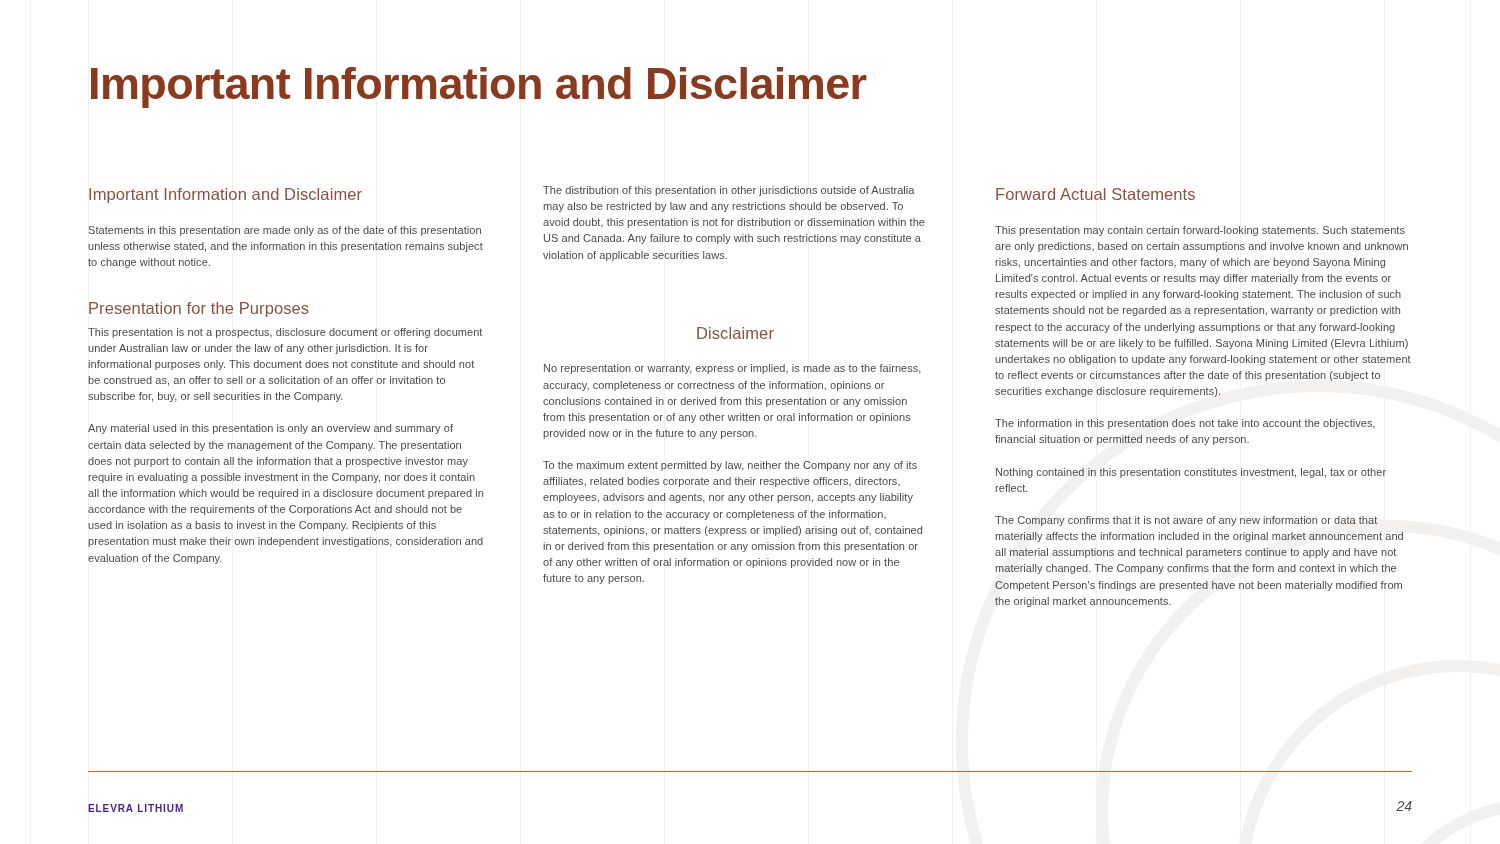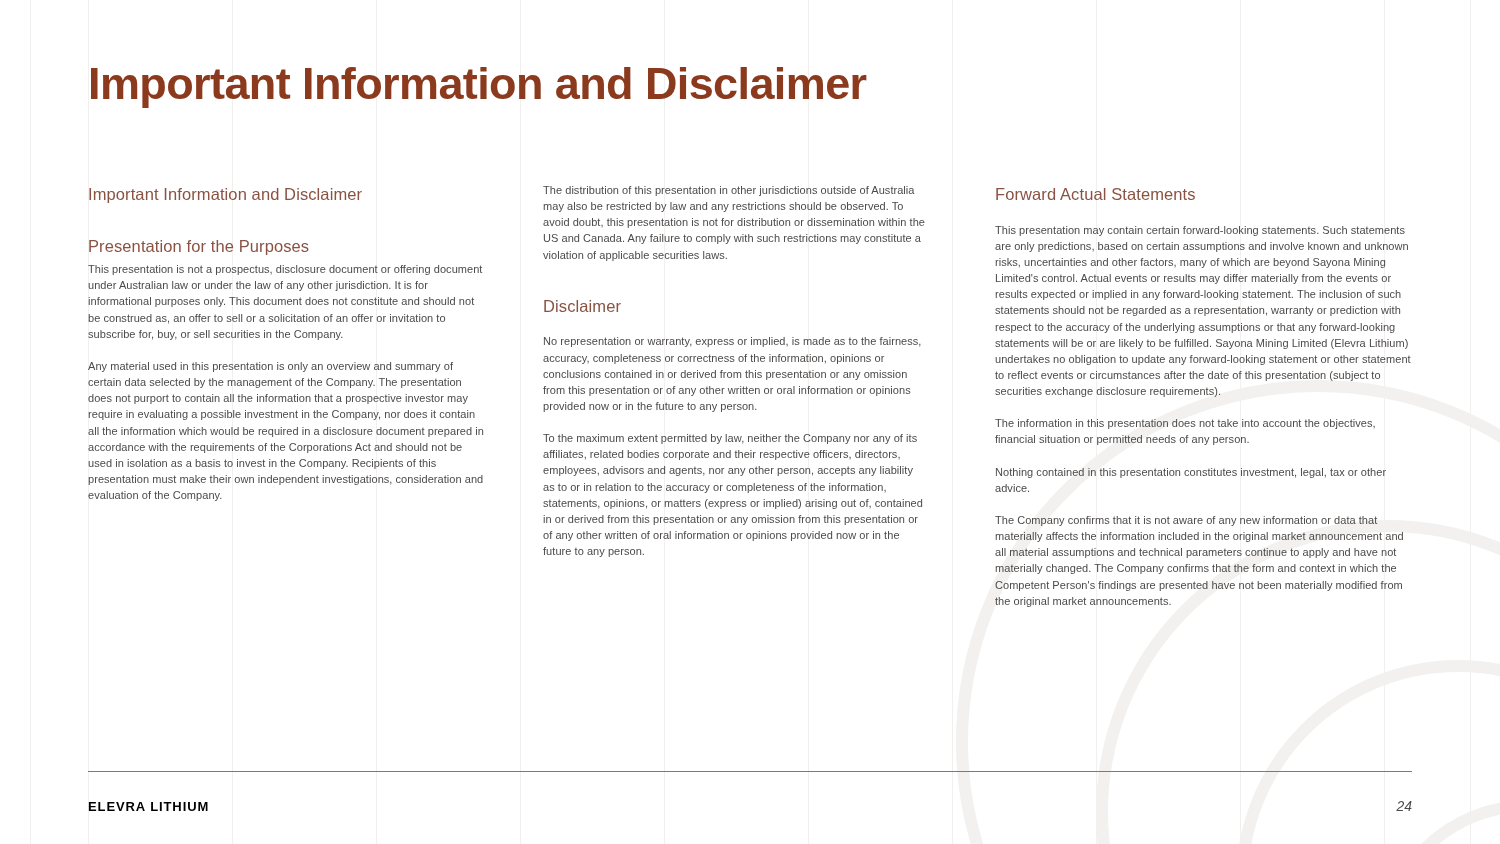--- a/index.html
+++ b/index.html
@@ -106,24 +106,24 @@
     left: 88px;
     right: 88px;
     bottom: 72px;
     height: 1px;
     background: #c0652f;
   }
   .footer-logo {
     position: absolute;
     left: 88px;
     bottom: 30px;
-    font-size: 13px;
+    font-size: 10px;
     font-weight: 700;
     letter-spacing: 0.9px;
-    color: #000000;
+    color: #4c1d95;
     text-align: right;
   }
   .page-num {
     position: absolute;
     right: 88px;
     bottom: 30px;
     font-size: 14px;
     color: #4c4a49;
     font-style: italic;
   }
@@ -154,37 +154,38 @@
     <div class="a3"></div>
     <div class="a4"></div>
   </div>
 
   <div class="title">Important Information and Disclaimer</div>
 
   <div class="columns">
 
     <div class="col col-1">
       <h2 class="sec">Important Information and Disclaimer</h2>
+      <p class="body">Statements in this presentation are made only as of the date of this presentation unless otherwise stated, and the information in this presentation remains subject to change without notice.</p>
       <h2 class="sec tight" style="margin-bottom:2px;">Presentation for the Purposes</h2>
       <p class="body">This presentation is not a prospectus, disclosure document or offering document under Australian law or under the law of any other jurisdiction. It is for informational purposes only. This document does not constitute and should not be construed as, an offer to sell or a solicitation of an offer or invitation to subscribe for, buy, or sell securities in the Company.</p>
       <p class="body">Any material used in this presentation is only an overview and summary of certain data selected by the management of the Company. The presentation does not purport to contain all the information that a prospective investor may require in evaluating a possible investment in the Company, nor does it contain all the information which would be required in a disclosure document prepared in accordance with the requirements of the Corporations Act and should not be used in isolation as a basis to invest in the Company. Recipients of this presentation must make their own independent investigations, consideration and evaluation of the Company.</p>
     </div>
 
     <div class="col col-2">
       <p class="body">The distribution of this presentation in other jurisdictions outside of Australia may also be restricted by law and any restrictions should be observed. To avoid doubt, this presentation is not for distribution or dissemination within the US and Canada. Any failure to comply with such restrictions may constitute a violation of applicable securities laws.</p>
-      <h2 class="sec tight" style="margin-top:31px;">Disclaimer</h2>
+      <h2 class="sec tight" style="margin-top:58px;text-align:center;">Disclaimer</h2>
       <p class="body">No representation or warranty, express or implied, is made as to the fairness, accuracy, completeness or correctness of the information, opinions or conclusions contained in or derived from this presentation or any omission from this presentation or of any other written or oral information or opinions provided now or in the future to any person.</p>
       <p class="body">To the maximum extent permitted by law, neither the Company nor any of its affiliates, related bodies corporate and their respective officers, directors, employees, advisors and agents, nor any other person, accepts any liability as to or in relation to the accuracy or completeness of the information, statements, opinions, or matters (express or implied) arising out of, contained in or derived from this presentation or any omission from this presentation or of any other written of oral information or opinions provided now or in the future to any person.</p>
     </div>
 
     <div class="col col-3">
       <h2 class="sec">Forward Actual Statements</h2>
       <p class="body">This presentation may contain certain forward-looking statements. Such statements are only predictions, based on certain assumptions and involve known and unknown risks, uncertainties and other factors, many of which are beyond Sayona Mining Limited's control. Actual events or results may differ materially from the events or results expected or implied in any forward-looking statement. The inclusion of such statements should not be regarded as a representation, warranty or prediction with respect to the accuracy of the underlying assumptions or that any forward-looking statements will be or are likely to be fulfilled. Sayona Mining Limited (Elevra Lithium) undertakes no obligation to update any forward-looking statement or other statement to reflect events or circumstances after the date of this presentation (subject to securities exchange disclosure requirements).</p>
       <p class="body">The information in this presentation does not take into account the objectives, financial situation or permitted needs of any person.</p>
-      <p class="body">Nothing contained in this presentation constitutes investment, legal, tax or other advice.</p>
+      <p class="body">Nothing contained in this presentation constitutes investment, legal, tax or other reflect.</p>
       <p class="body">The Company confirms that it is not aware of any new information or data that materially affects the information included in the original market announcement and all material assumptions and technical parameters continue to apply and have not materially changed. The Company confirms that the form and context in which the Competent Person's findings are presented have not been materially modified from the original market announcements.</p>
     </div>
 
   </div>
 
   <div class="rule"></div>
   <div class="footer-logo">ELEVRA LITHIUM</div>
   <div class="page-num">24</div>
 
 </div>

